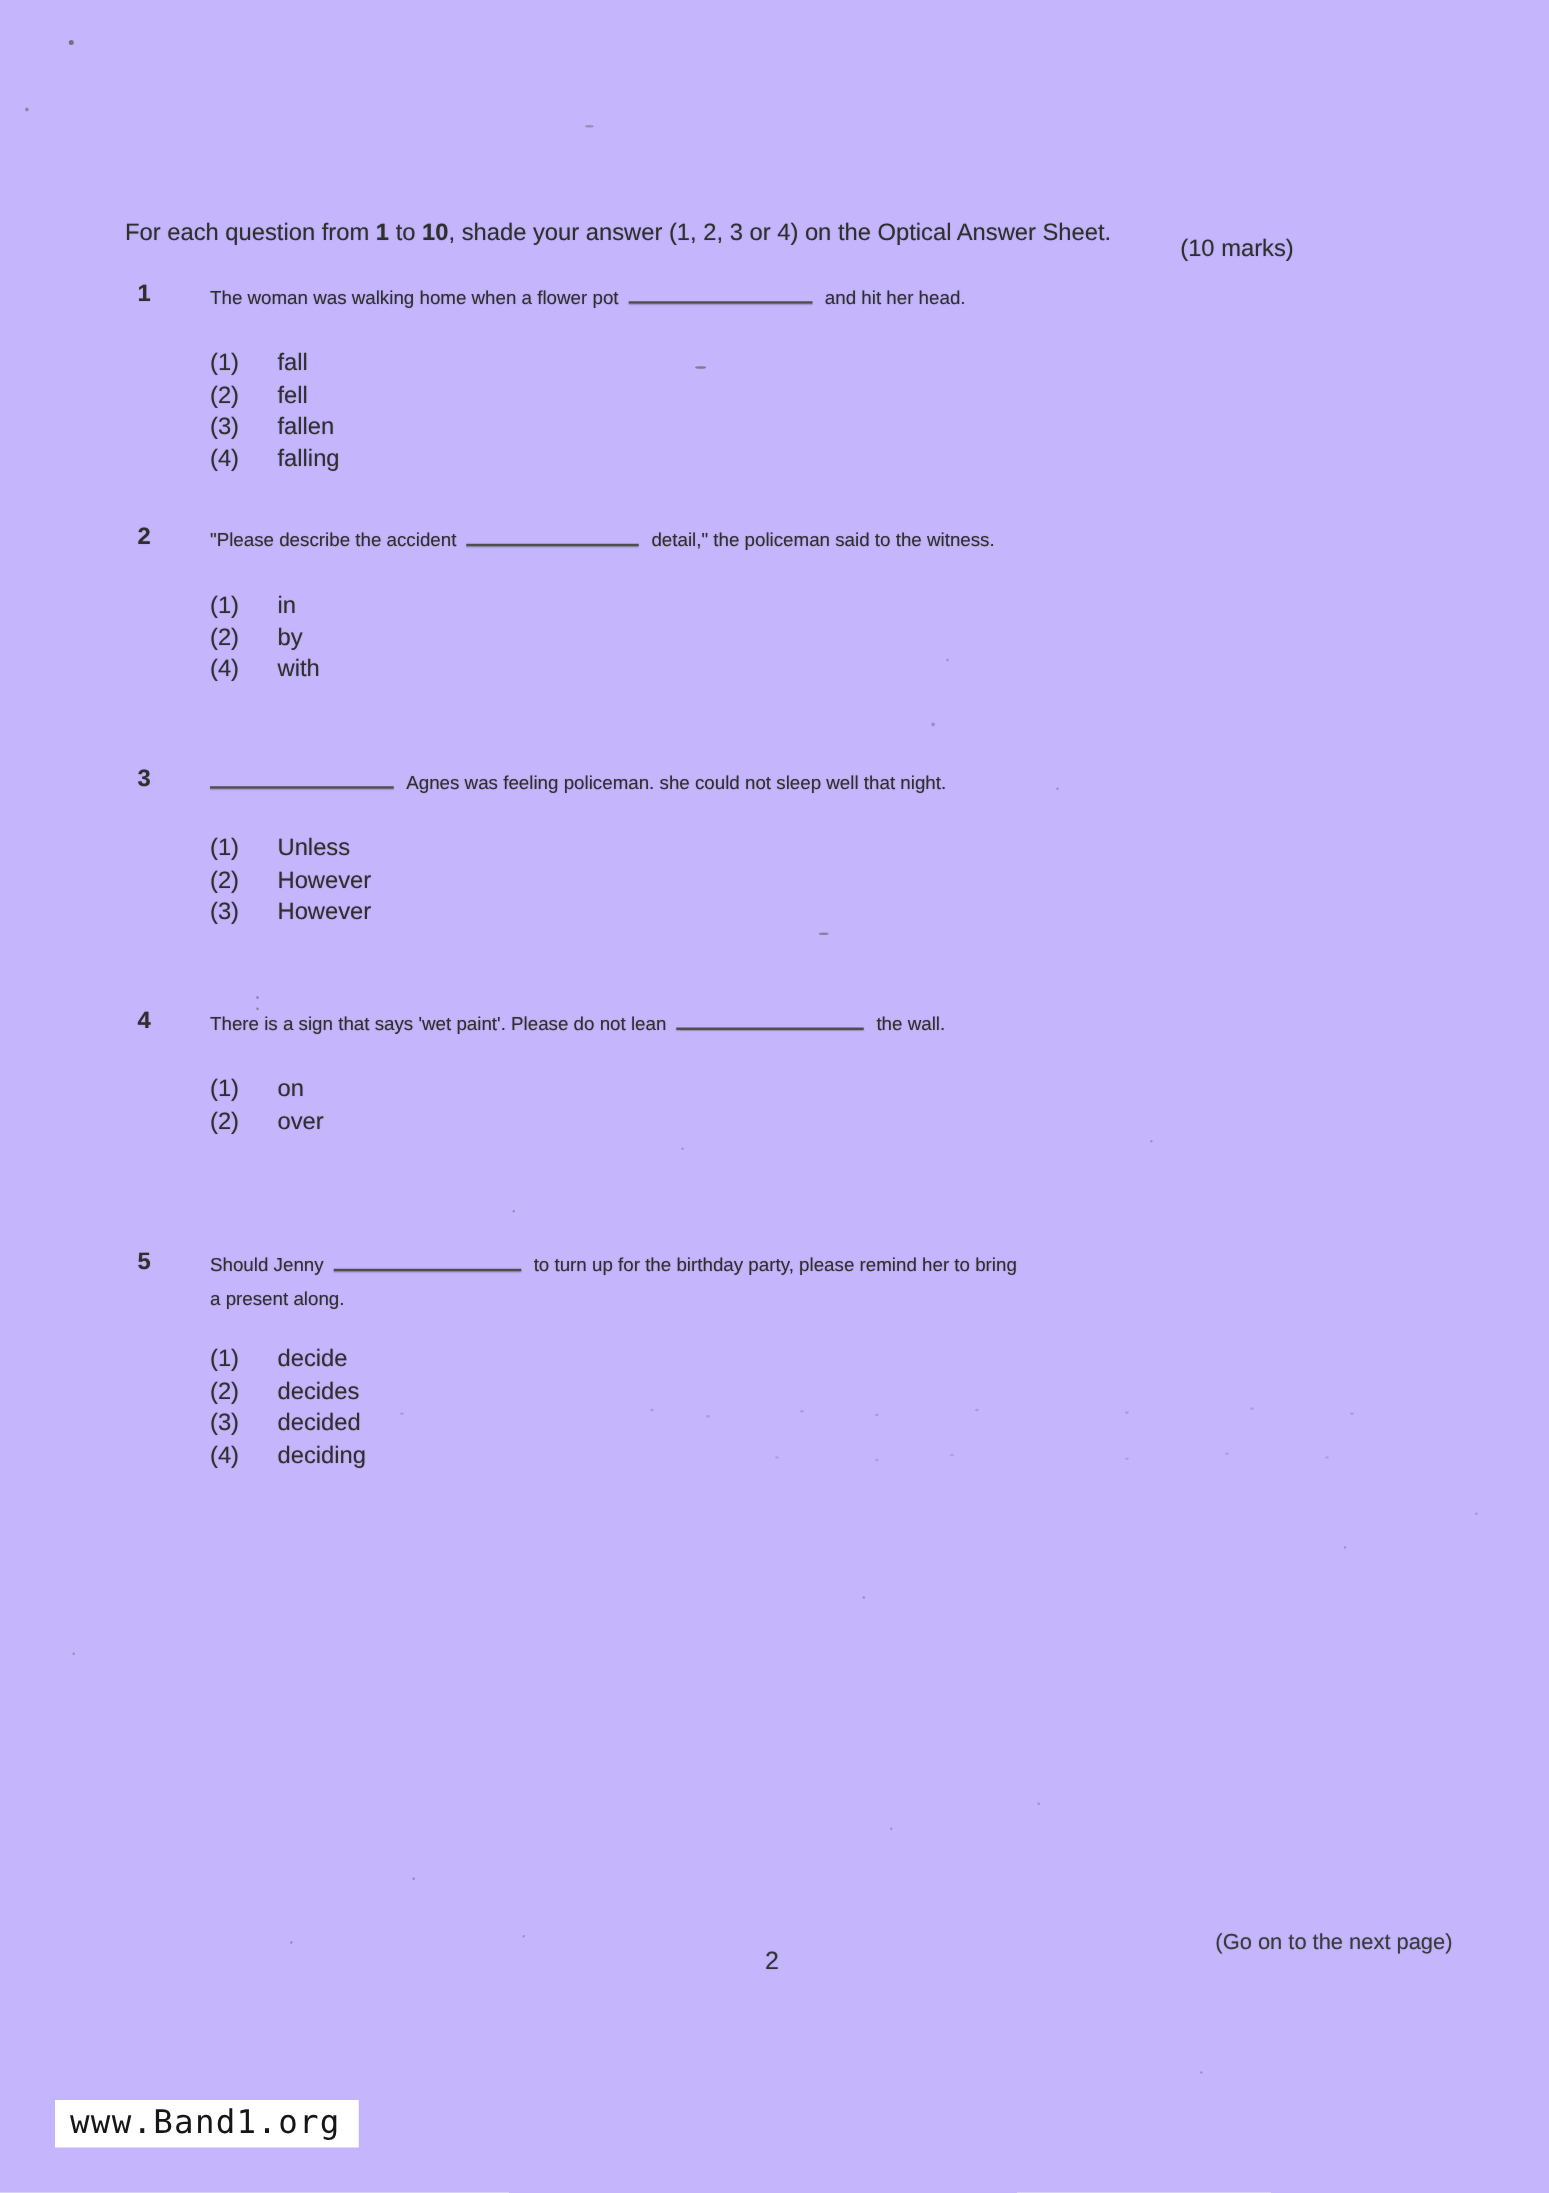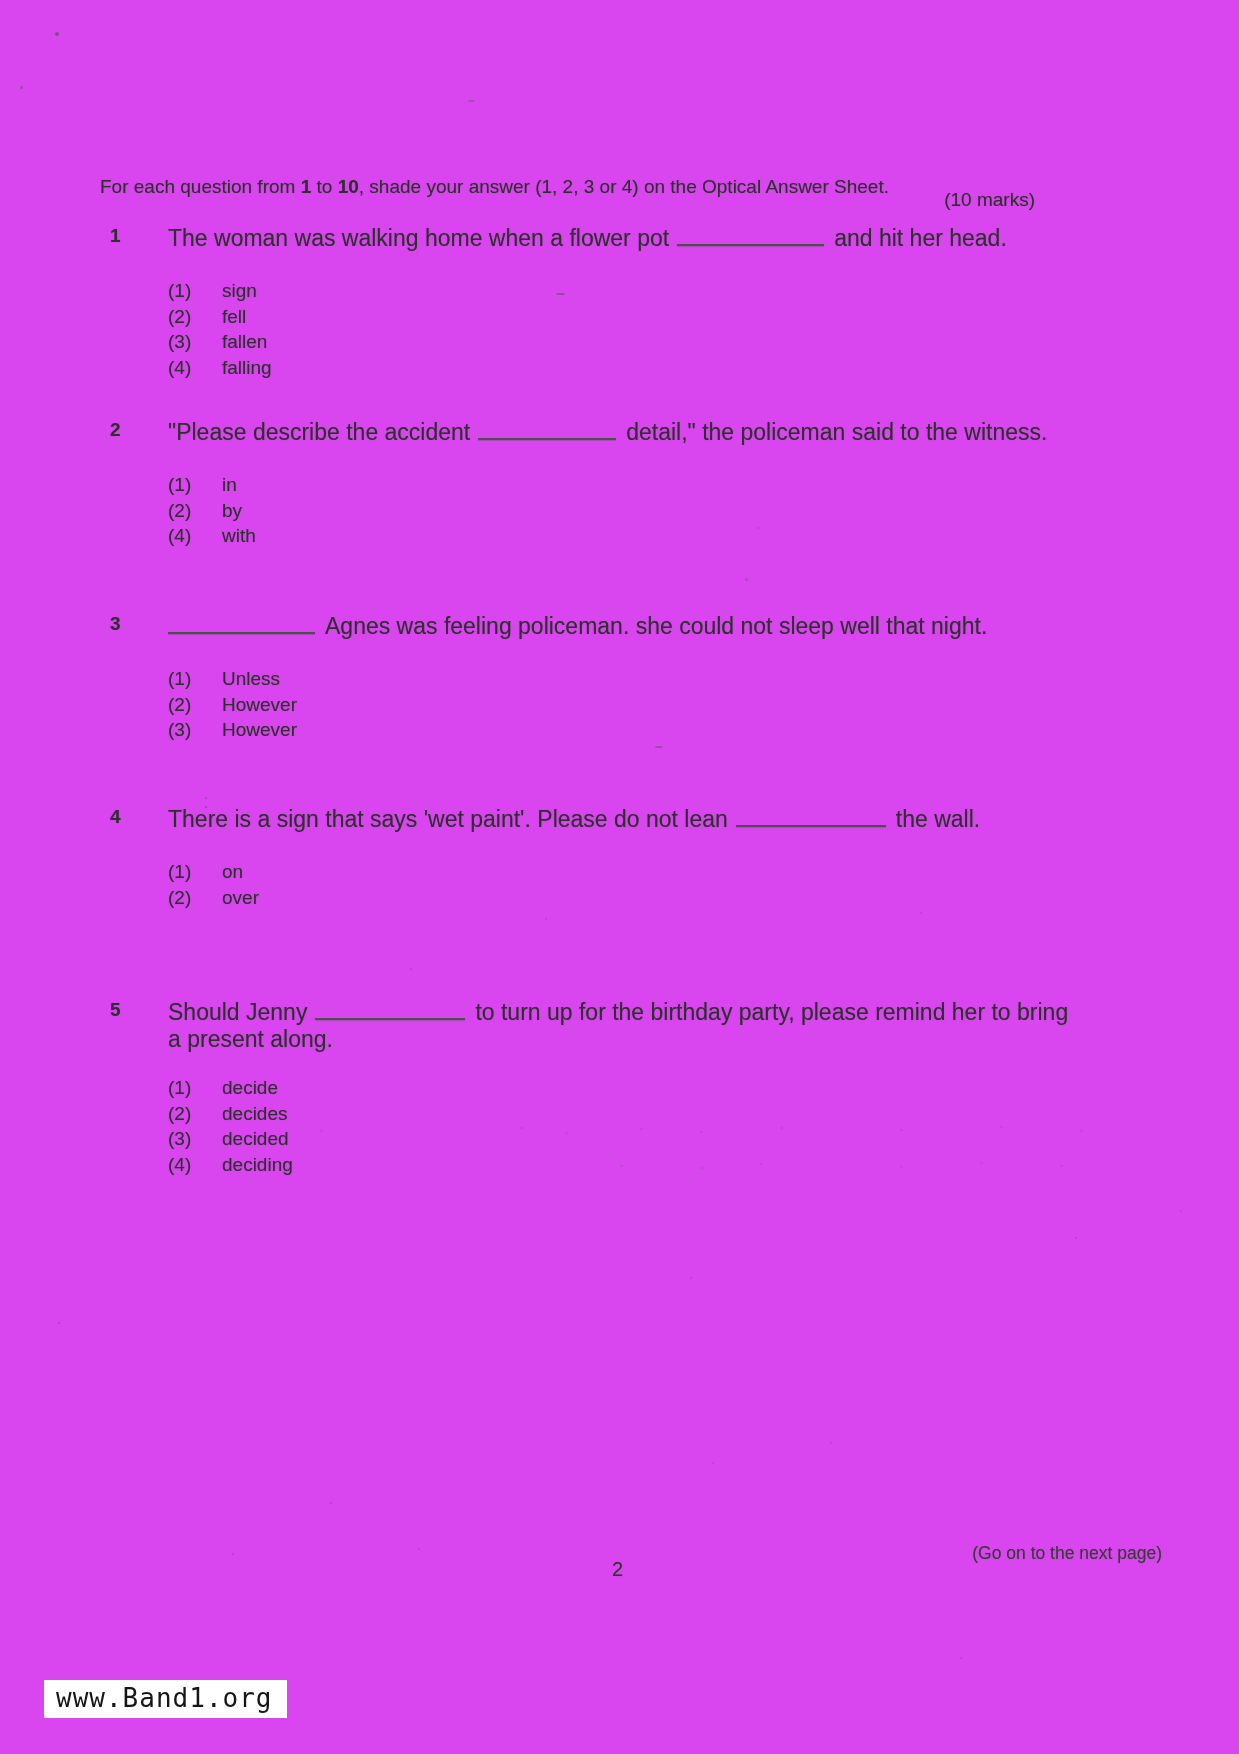--- a/index.html
+++ b/index.html
@@ -1,41 +1,41 @@
 <!DOCTYPE html>
 <html><head>
 <meta charset="utf-8">
 <style>
   html,body{margin:0;padding:0;background:#e9e9e9;}
   .page{
     position:relative;
     width:1239px;height:1754px;
     margin:0 auto;
-    background:#d946ef;
+    background:#c4b5fd;
     overflow:hidden;
     font-family:"Liberation Sans", sans-serif;
     color:#2f2f2f;
     text-shadow:0 0 1px rgba(70,70,70,0.45);
   }
   .instructions{
     position:absolute;top:155px;left:100px;width:950px;
     font-size:19px;line-height:26px;
   }
   .instructions b{font-weight:bold;}
   .marks{
     position:absolute;top:189px;left:135px;width:900px;
     font-size:19px;text-align:right;
   }
   .question{
     position:absolute;left:110px;width:960px;
     display:flex;align-items:flex-start;
   }
   .qnum{flex:none;width:58px;font-size:19px;font-weight:bold;}
   .qbody{flex:1;}
-  .qline{margin:0;font-size:23px;line-height:27px;}
+  .qline{margin:0;font-size:15px;line-height:27px;}
   .blank{
     display:inline-block;width:147px;height:1px;
     border-bottom:2px solid #4e4e4e;
     margin:0 10px 0 8px;
     box-shadow:0 1px 1px rgba(80,80,80,0.35);
   }
   .blank.first{margin-left:0;}
   .wrapline{display:block;}
   .options{list-style:none;margin:26px 0 0 0;padding:0;}
   .option{font-size:19px;line-height:25.5px;}
@@ -65,21 +65,21 @@
 
   <p class="instructions"><span>For each question from </span><b>1</b><span> to </span><b>10</b><span>, shade your answer (1, 2, 3 or 4) on the Optical Answer Sheet.</span></p>
 
   <div class="marks">(10 marks)</div>
 
   <section class="question" style="top:225px;">
     <div class="qnum">1</div>
     <div class="qbody">
       <p class="qline"><span>The woman was walking home when a flower pot</span><span class="blank"></span><span>and hit her head.</span></p>
       <ul class="options">
-        <li class="option"><span class="olabel">(1)</span><span class="otext">sign</span></li>
+        <li class="option"><span class="olabel">(1)</span><span class="otext">fall</span></li>
         <li class="option"><span class="olabel">(2)</span><span class="otext">fell</span></li>
         <li class="option"><span class="olabel">(3)</span><span class="otext">fallen</span></li>
         <li class="option"><span class="olabel">(4)</span><span class="otext">falling</span></li>
       </ul>
     </div>
   </section>
 
   <section class="question" style="top:419px;">
     <div class="qnum">2</div>
     <div class="qbody">

